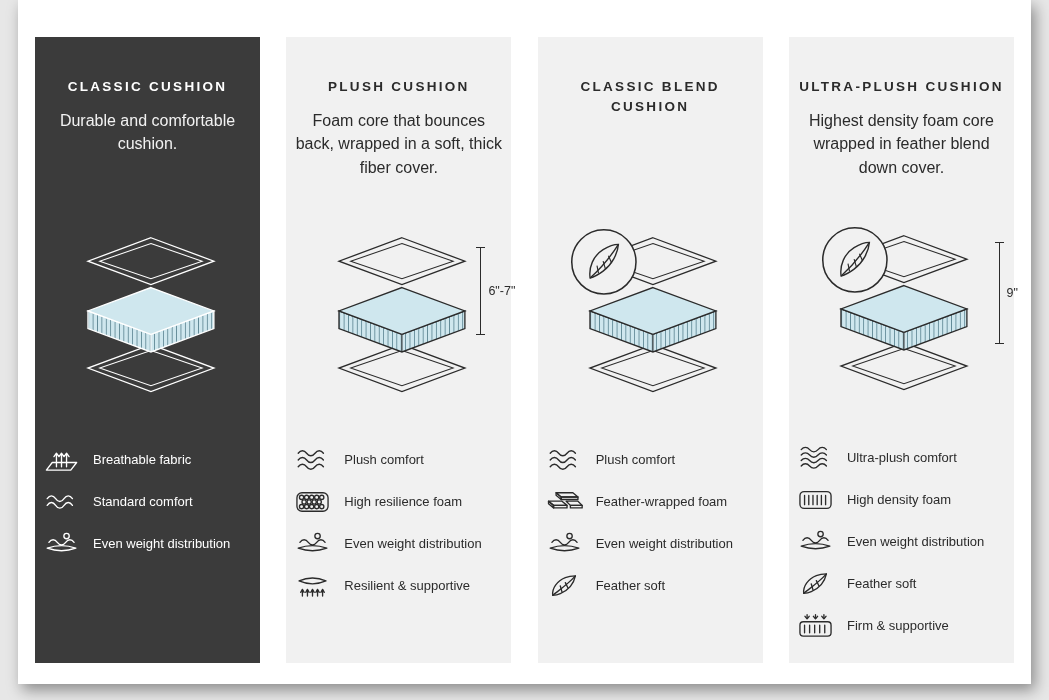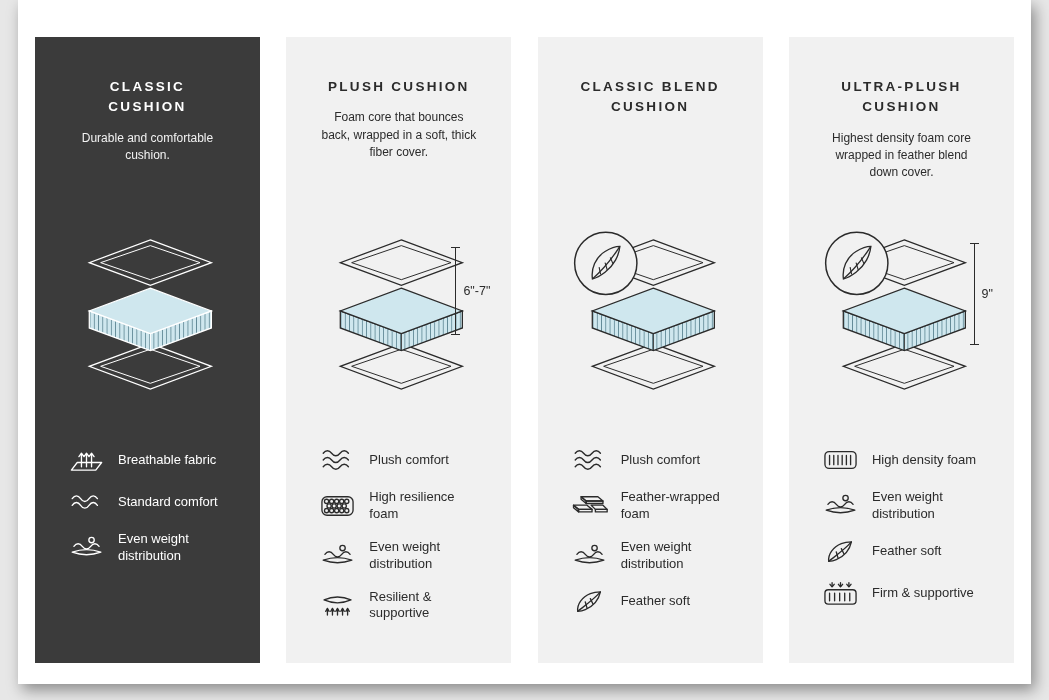--- a/index.html
+++ b/index.html
@@ -13,30 +13,30 @@
   .card {
     width:100%; height:684px; background:#ffffff;
     box-shadow:4px 6px 14px rgba(0,0,0,.40);
     display:flex; justify-content:space-between;
     padding:37px 17px 21px;
   }
   .col {
     width:225px;
     --stroke:#2b2b2b; --colbg:#f1f1f1;
     background:var(--colbg); color:#2b2b2b;
-    padding:40px 33px 24px;
+    padding:40px 8px 24px;
     display:flex; flex-direction:column;
   }
   .col.dark { --stroke:#ffffff; --colbg:#3b3b3b; color:#ffffff; }
   .col-head { height:118px; text-align:center; }
   .col-title {
     font-size:13.5px; font-weight:bold; letter-spacing:.17em;
     line-height:1.5; color:inherit;
   }
-  .col-desc { margin-top:12px; font-size:12px; line-height:1.45; color:inherit; }
+  .col-desc { margin-top:12px; font-size:16px; line-height:1.45; color:inherit; }
   .col.dark .col-desc { color:#f2f2f2; }
   .illus-wrap {
     height:228px; position:relative;
     display:flex; align-items:center; justify-content:center;
   }
   .cushion { width:164px; height:167px; display:block; }
   .measure {
     position:absolute; right:-12px; display:flex; align-items:center; gap:7px;
   }
   .measure.m-plush { top:52px; height:88px; }
@@ -321,20 +321,28 @@
         </svg>
         <div class="measure m-ultra">
           <span class="measure-line"></span>
           <span class="measure-text">9"</span>
         </div>
       </div>
       <ul class="features">
         <li class="feature">
           <span class="ficon">
               <svg viewBox="0 0 44 30">
+                <use href="#sym-wave4"></use>
+              </svg>
+            </span>
+          <span class="flabel">Ultra-plush comfort</span>
+        </li>
+        <li class="feature">
+          <span class="ficon">
+              <svg viewBox="0 0 44 30">
                 <use href="#sym-density"></use>
               </svg>
             </span>
           <span class="flabel">High density foam</span>
         </li>
         <li class="feature">
           <span class="ficon">
               <svg viewBox="0 0 44 30">
                 <use href="#sym-weight"></use>
               </svg>

